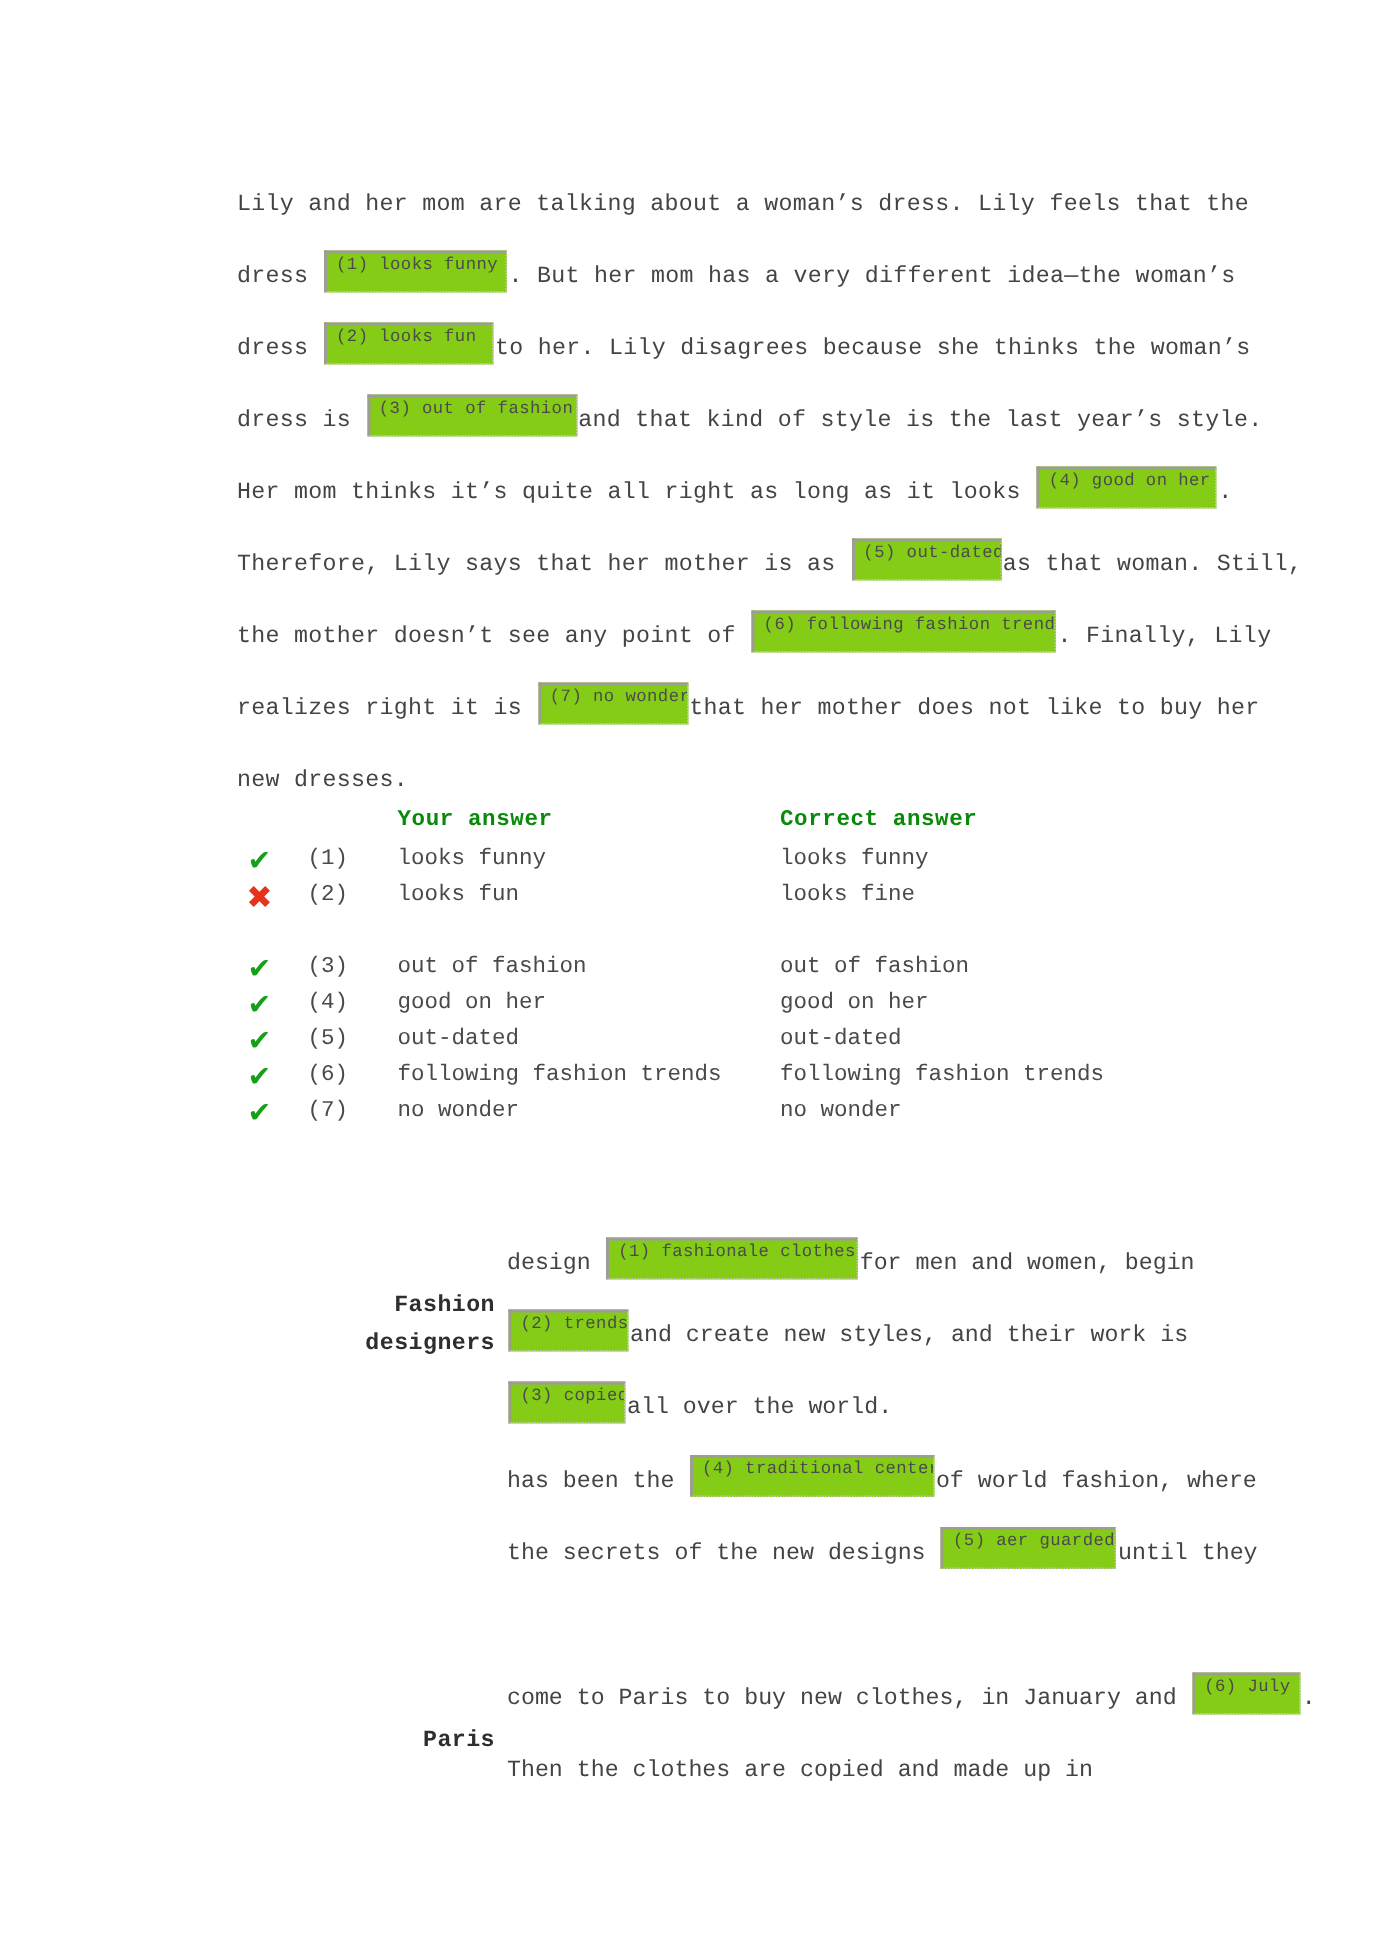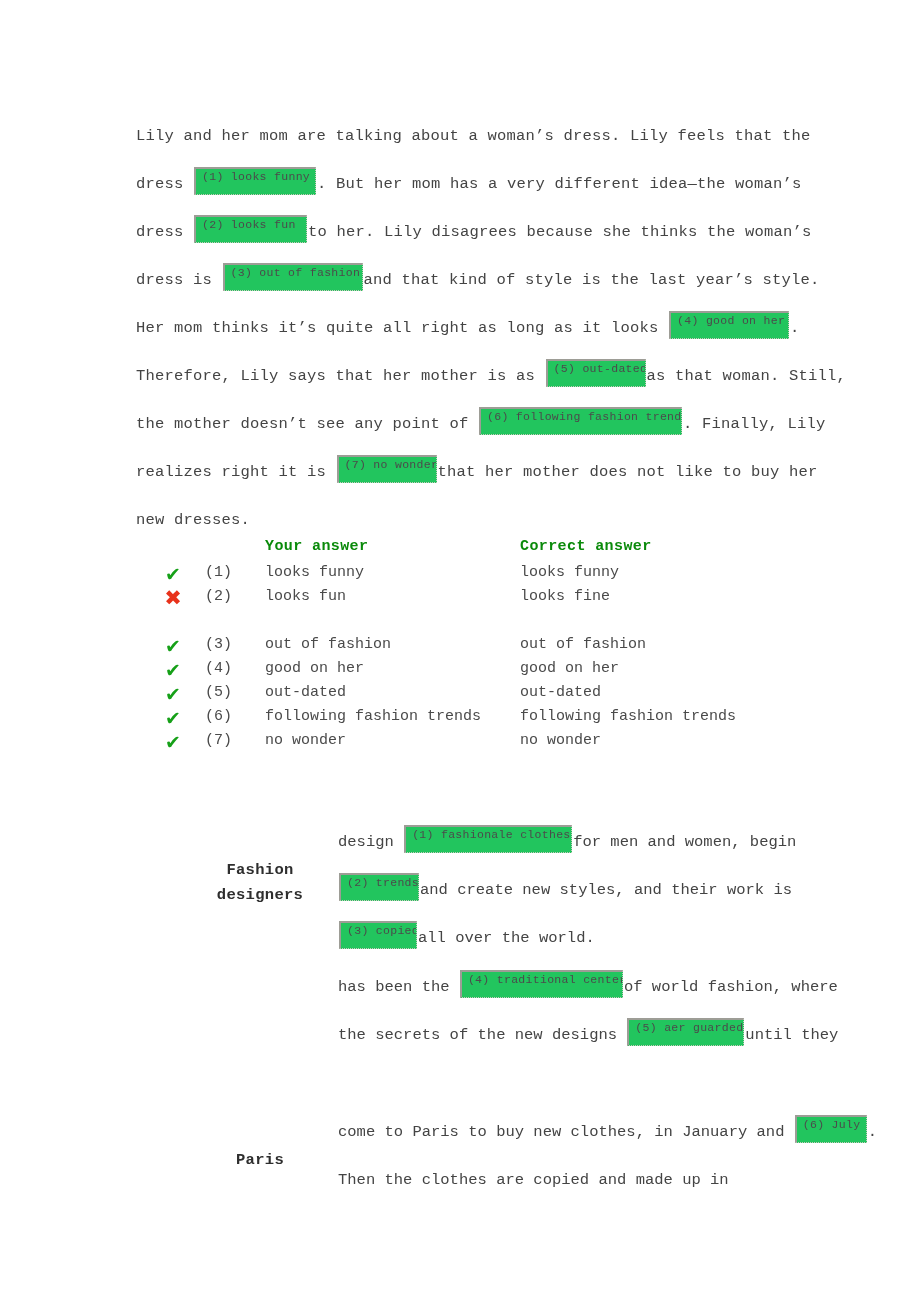--- a/index.html
+++ b/index.html
@@ -22,29 +22,29 @@
     position: absolute;
     left: 136px;
     top: 112px;
     width: 648px;
     font-size: 15.5px;
     line-height: 48px;
     color: #444444;
     letter-spacing: 0.2px;
     white-space: normal;
   }
-  #passage .ln { display: block; white-space: nowrap; }
+  #passage .ln { display: block; white-space: nowrap; margin-left: 22px; }
 
   
   .blank {
     display: inline-block;
     position: relative;
     vertical-align: -7px;
     height: 28px;
-    background: #22c55e;
+    background: #84cc16;
     border-top: 2px solid #9d9d96;
     border-left: 2px solid #9d9d96;
     border-right: 1px dotted #c9c9bd;
     border-bottom: 1px dotted #c9c9bd;
     overflow: hidden;
     margin: 0 1px;
   }
   .blank .btxt {
     display: block;
     position: absolute;
@@ -108,21 +108,21 @@
     top: 818px;
     width: 650px;
     font-size: 15.5px;
     color: #444444;
   }
   .srow { position: relative; }
   .srow .label {
     position: absolute;
     left: 0;
     width: 140px;
-    text-align: center;
+    text-align: right;
     font-weight: bold;
     color: #2e2e2e;
     line-height: 25px;
     letter-spacing: 0.3px;
   }
   .srow .body {
     margin-left: 148px;
     line-height: 48px;
   }
   .srow .body .ln { display: block; white-space: nowrap; }

